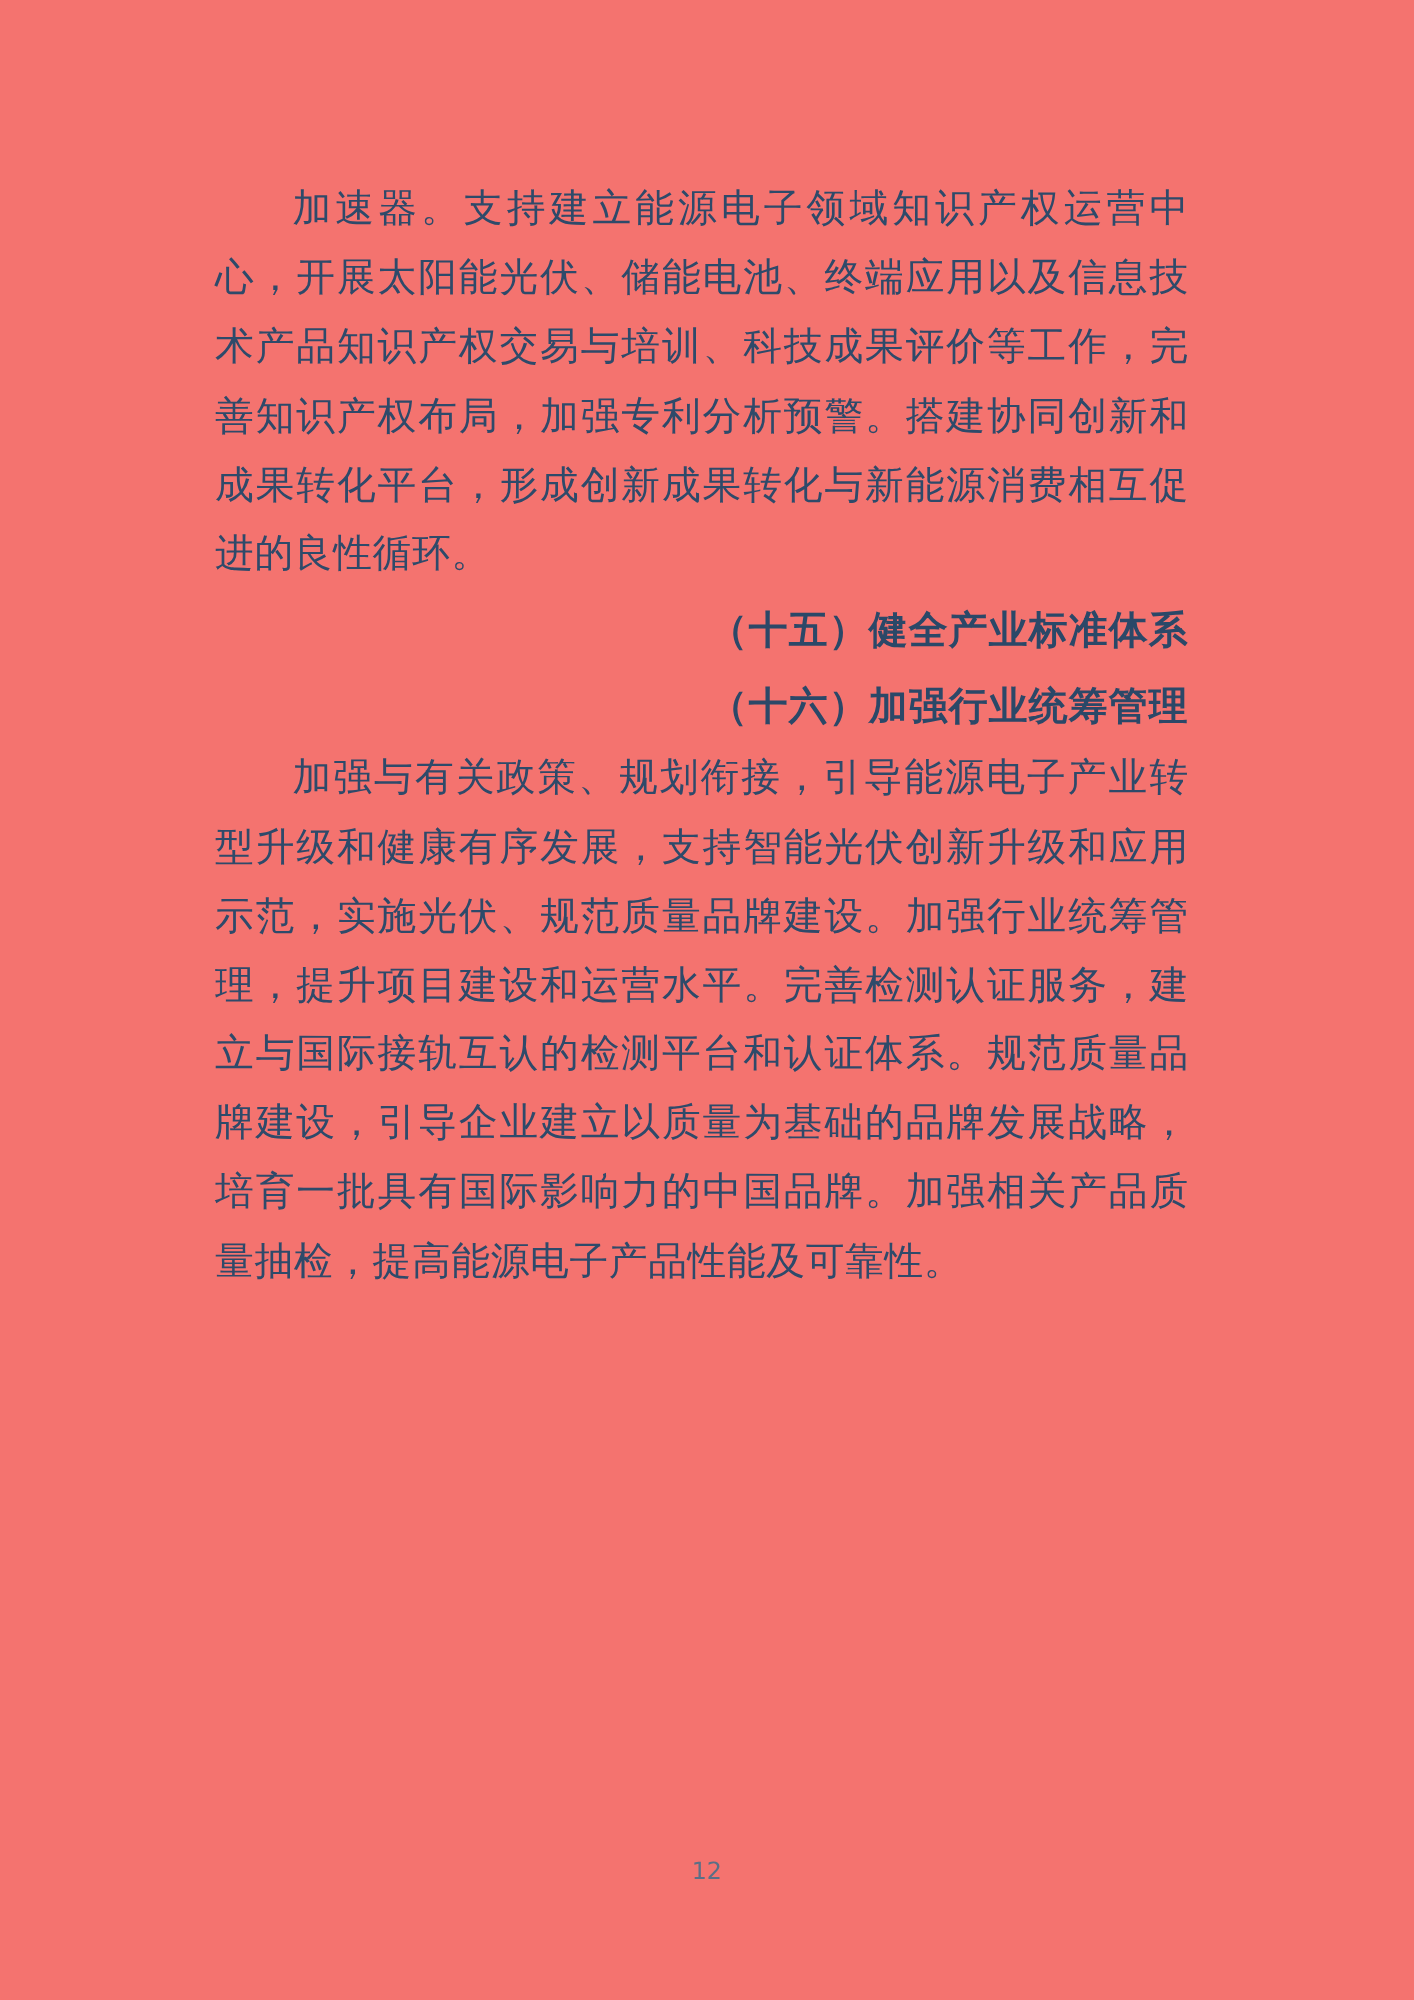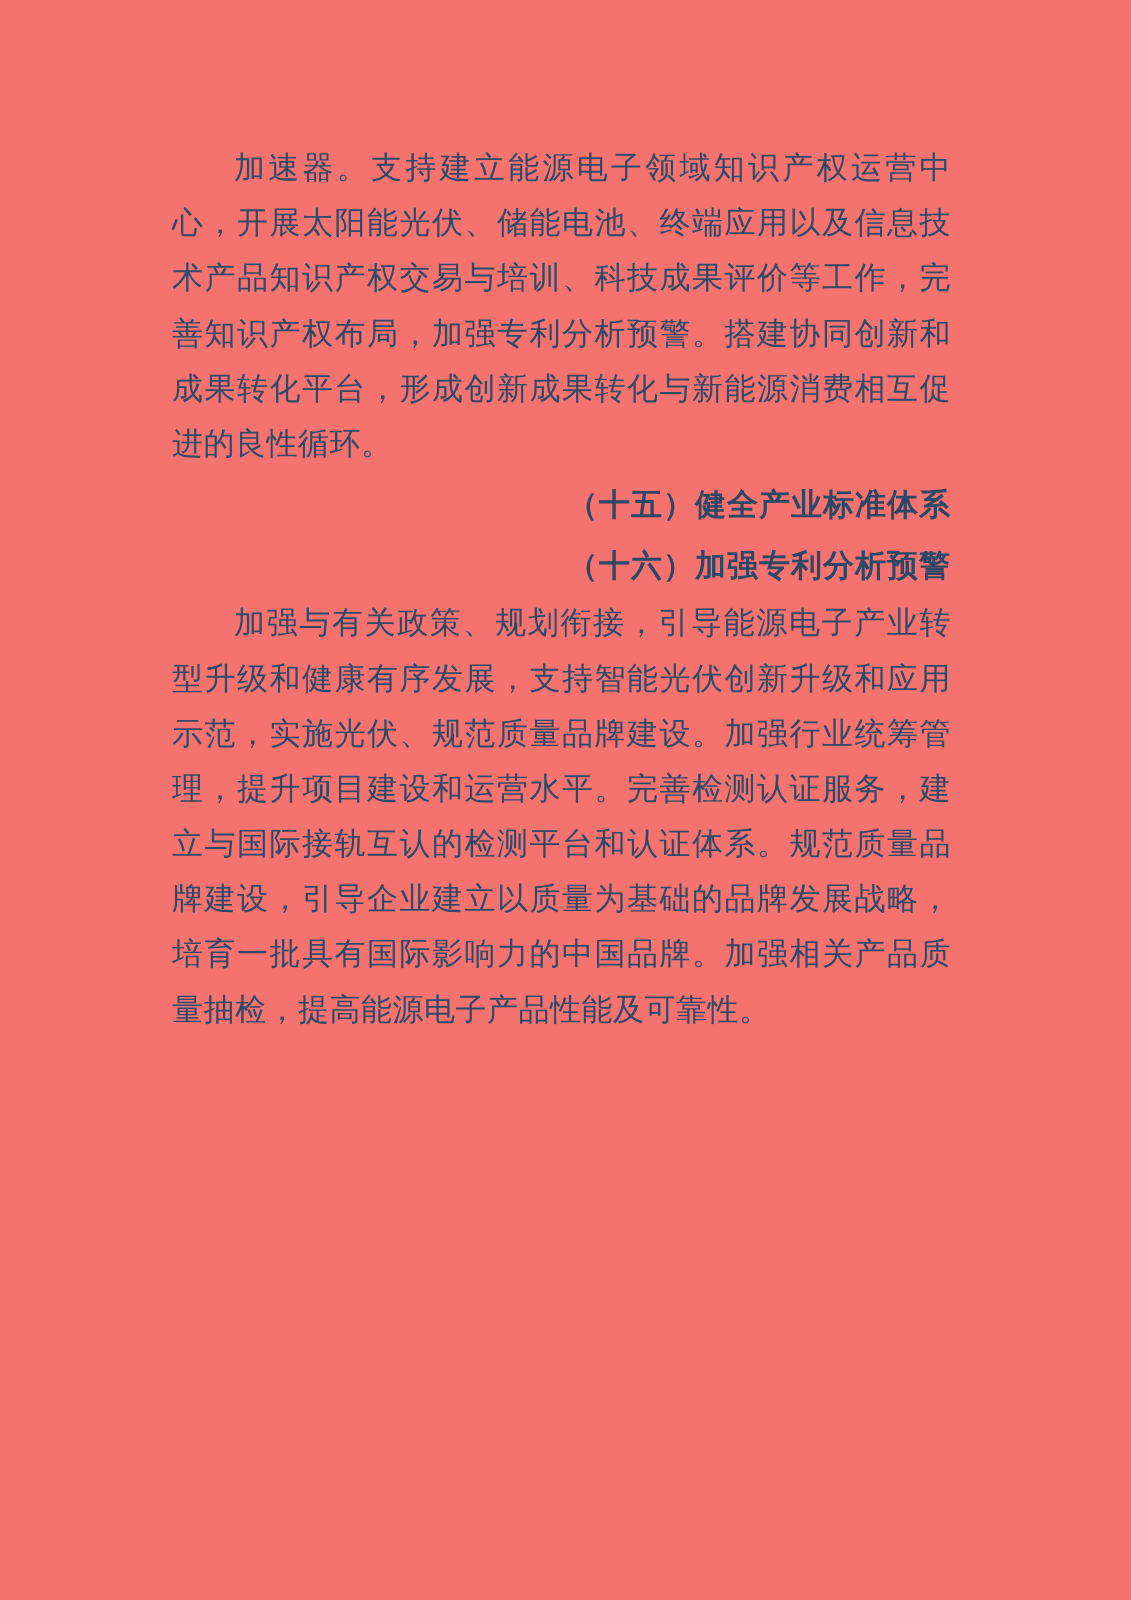--- a/index.html
+++ b/index.html
@@ -56,18 +56,19 @@
 </head>
 <body>
 
 <div class="page">
 
   <p class="body-para">加速器。支持建立能源电子领域知识产权运营中心，开展太阳能光伏、储能电池、终端应用以及信息技术产品知识产权交易与培训、科技成果评价等工作，完善知识产权布局，加强专利分析预警。搭建协同创新和成果转化平台，形成创新成果转化与新能源消费相互促进的良性循环。</p>
 
   <p class="section-heading">（十五）健全产业标准体系</p>
 
 
-  <p class="section-heading">（十六）加强专利分析预警</p>
+  <p class="section-heading">（十六）加强行业统筹管理</p>
 
   <p class="body-para">加强与有关政策、规划衔接，引导能源电子产业转型升级和健康有序发展，支持智能光伏创新升级和应用示范，实施光伏、规范质量品牌建设。加强行业统筹管理，提升项目建设和运营水平。完善检测认证服务，建立与国际接轨互认的检测平台和认证体系。规范质量品牌建设，引导企业建立以质量为基础的品牌发展战略，培育一批具有国际影响力的中国品牌。加强相关产品质量抽检，提高能源电子产品性能及可靠性。</p>
 
+  <div class="page-number">12</div>
 
 </div>
 
 </body></html>

